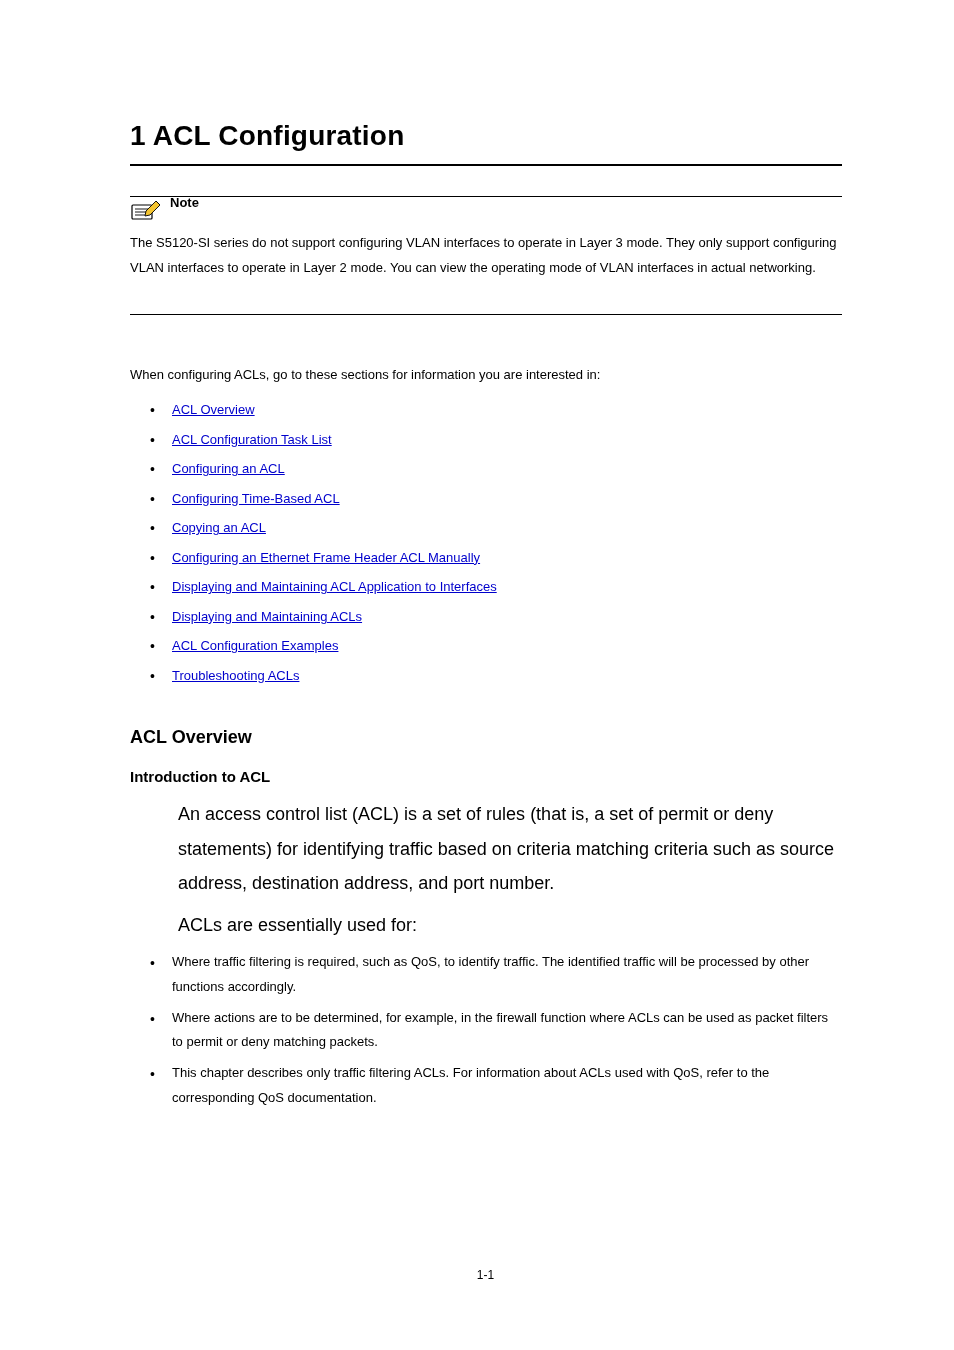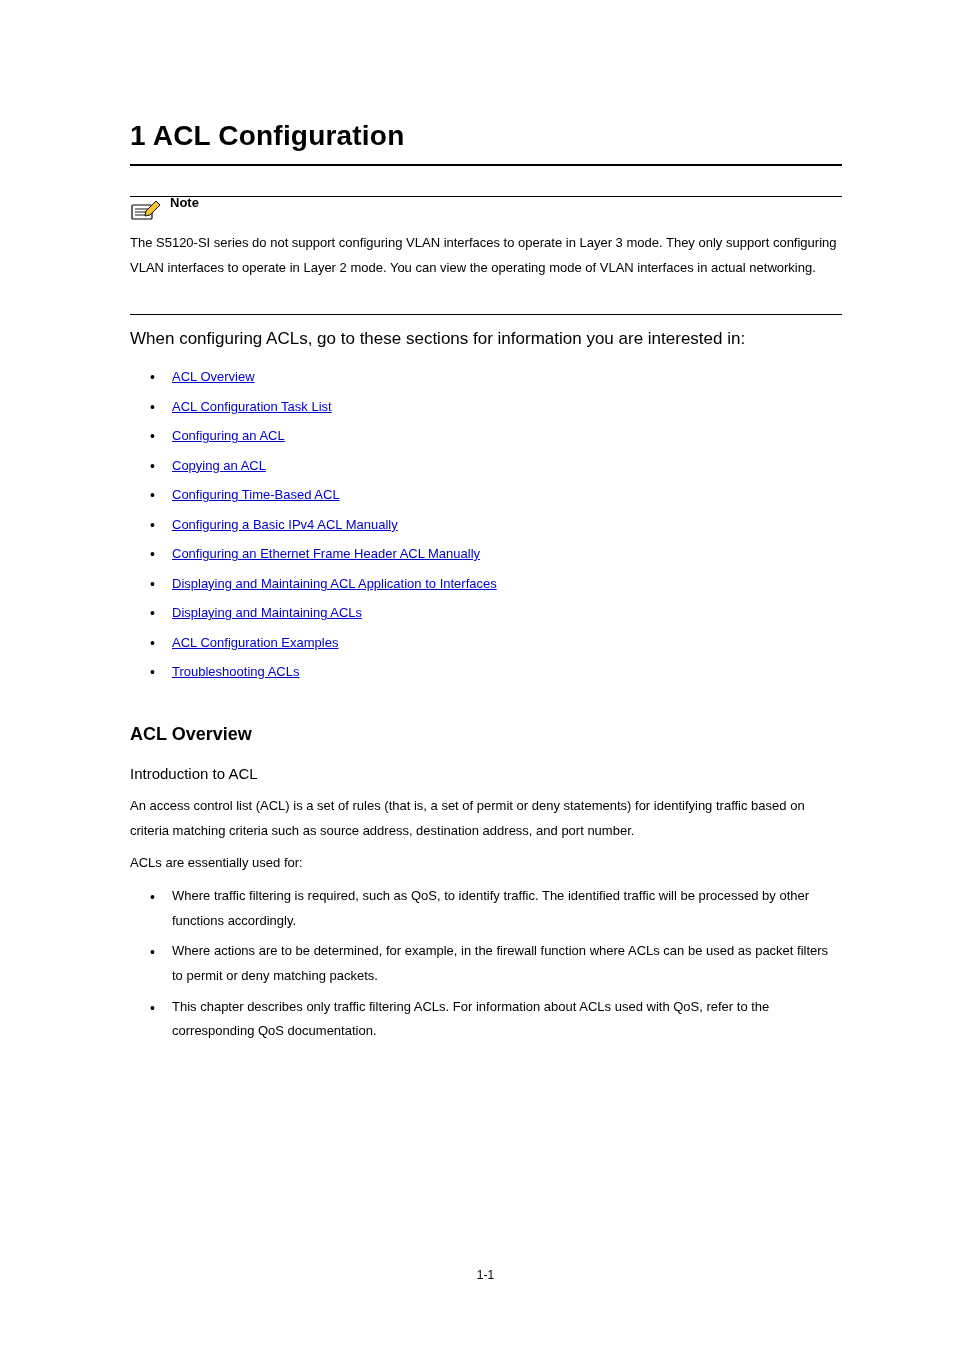--- a/index.html
+++ b/index.html
@@ -45,22 +45,22 @@
     position: relative;
     top: -2px;
   }
   .note-body {
     font-size: 13px;
     line-height: 1.9;
     margin-top: 8px;
     margin-bottom: 34px;
   }
   .intro-line {
-    font-size: 17px;
-    margin-top: 14px;
+    font-size: 13px;
+    margin-top: 52px;
     margin-bottom: 18px;
   }
   ul.bullets {
     list-style: none;
     padding-left: 42px;
   }
   ul.bullets li {
     position: relative;
     font-size: 13px;
     line-height: 1.5;
@@ -78,28 +78,29 @@
     text-decoration: underline;
   }
   .section-heading {
     font-size: 18px;
     font-weight: bold;
     margin-top: 42px;
     margin-bottom: 14px;
   }
   .subsection-heading {
     font-size: 15px;
-    font-weight: normal;
+    font-weight: bold;
     margin-top: 20px;
     margin-bottom: 12px;
   }
   .para {
-    font-size: 13px;
+    font-size: 18px;
     line-height: 1.9;
     margin-bottom: 8px;
+    margin-left: 48px;
   }
   ul.body-bullets {
     list-style: none;
     padding-left: 42px;
     margin-top: 6px;
   }
   ul.body-bullets li {
     position: relative;
     font-size: 13px;
     line-height: 1.9;
@@ -147,23 +148,22 @@
     <p class="note-body">The S5120-SI series do not support configuring VLAN interfaces to operate in Layer 3 mode. They only support configuring VLAN interfaces to operate in Layer 2 mode. You can view the operating mode of VLAN interfaces in actual networking.</p>
     <hr class="hr-thin">
   </div>
 
   <p class="intro-line">When configuring ACLs, go to these sections for information you are interested in:</p>
 
   <ul class="bullets">
     <li><a class="link">ACL Overview</a></li>
     <li><a class="link">ACL Configuration Task List</a></li>
     <li><a class="link">Configuring an ACL</a></li>
+    <li><a class="link">Configuring Time-Based ACL</a></li>
     <li><a class="link">Copying an ACL</a></li>
-    <li><a class="link">Configuring Time-Based ACL</a></li>
-    <li><a class="link">Configuring a Basic IPv4 ACL Manually</a></li>
     <li><a class="link">Configuring an Ethernet Frame Header ACL Manually</a></li>
     <li><a class="link">Displaying and Maintaining ACL Application to Interfaces</a></li>
     <li><a class="link">Displaying and Maintaining ACLs</a></li>
     <li><a class="link">ACL Configuration Examples</a></li>
     <li><a class="link">Troubleshooting ACLs</a></li>
   </ul>
 
   <h2 class="section-heading">ACL Overview</h2>
   <h3 class="subsection-heading">Introduction to ACL</h3>
   <p class="para">An access control list (ACL) is a set of rules (that is, a set of permit or deny statements) for identifying traffic based on criteria matching criteria such as source address, destination address, and port number.</p>

